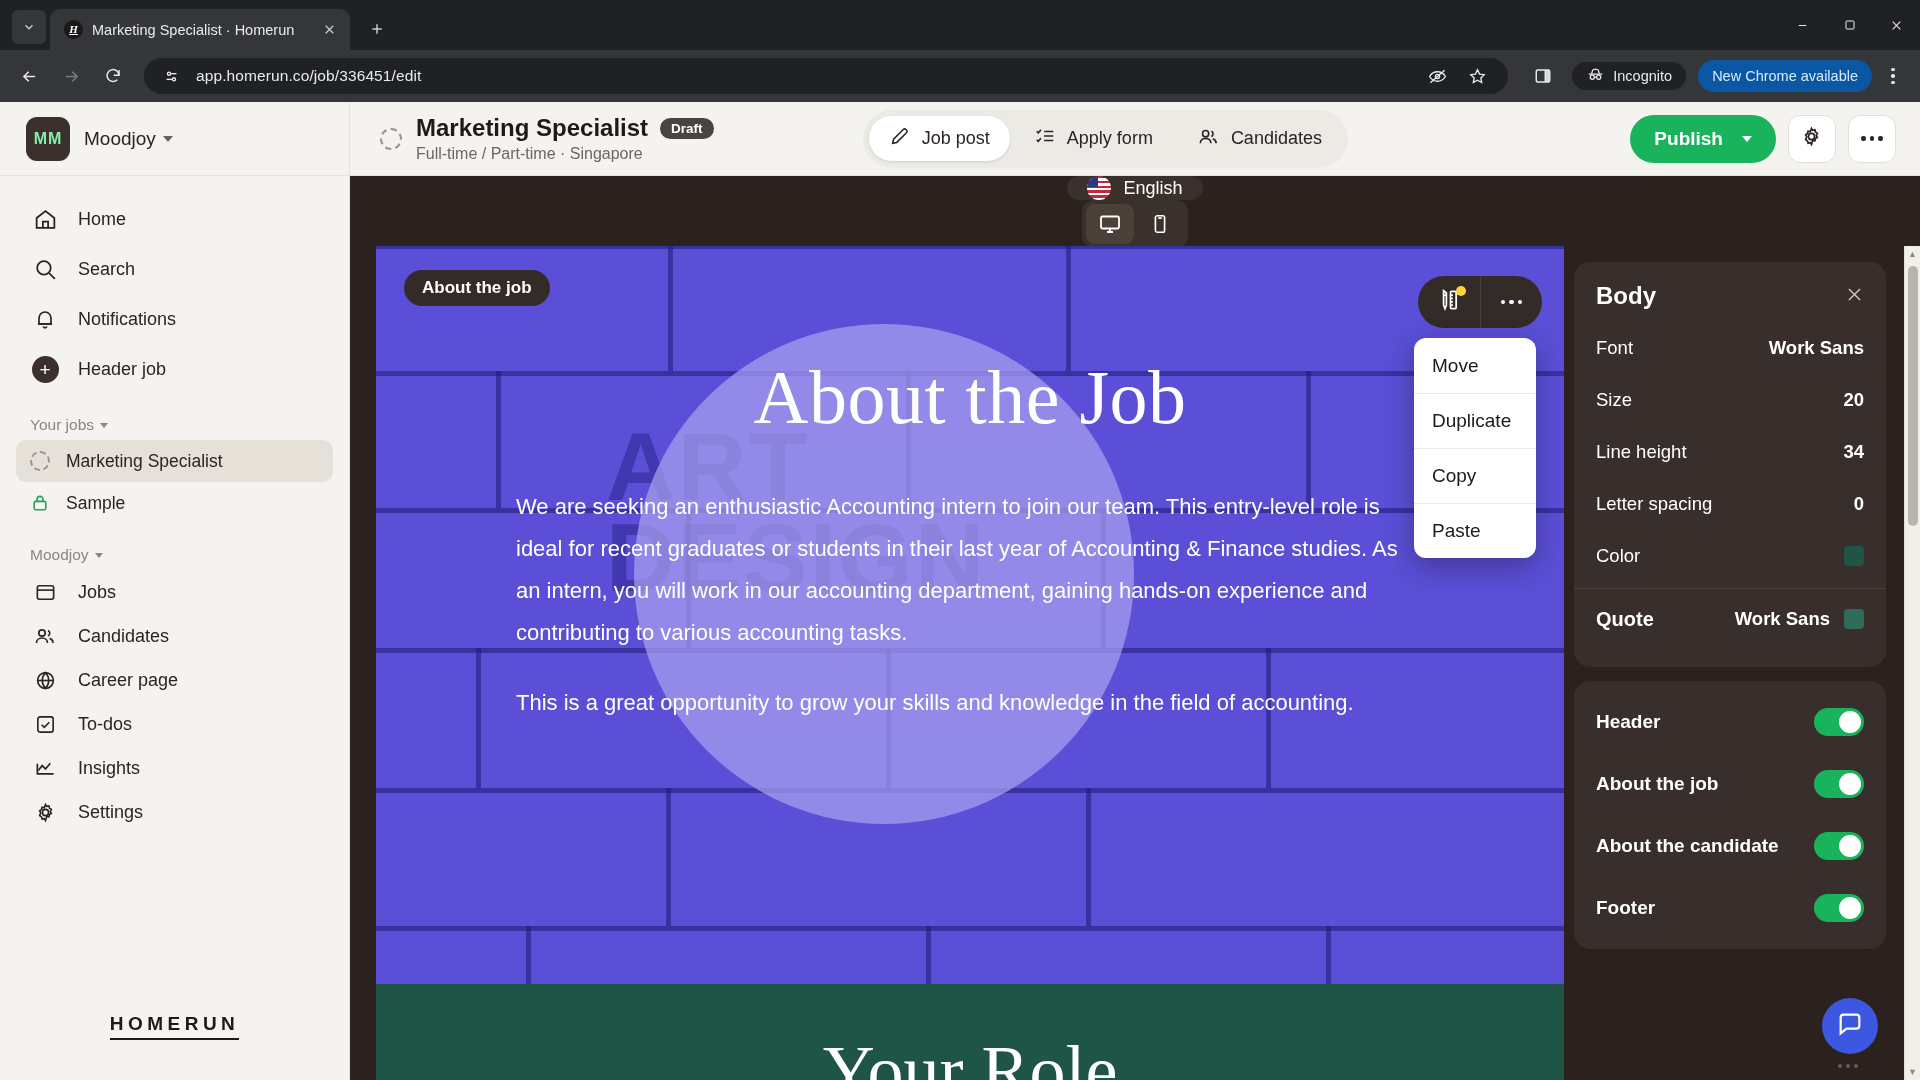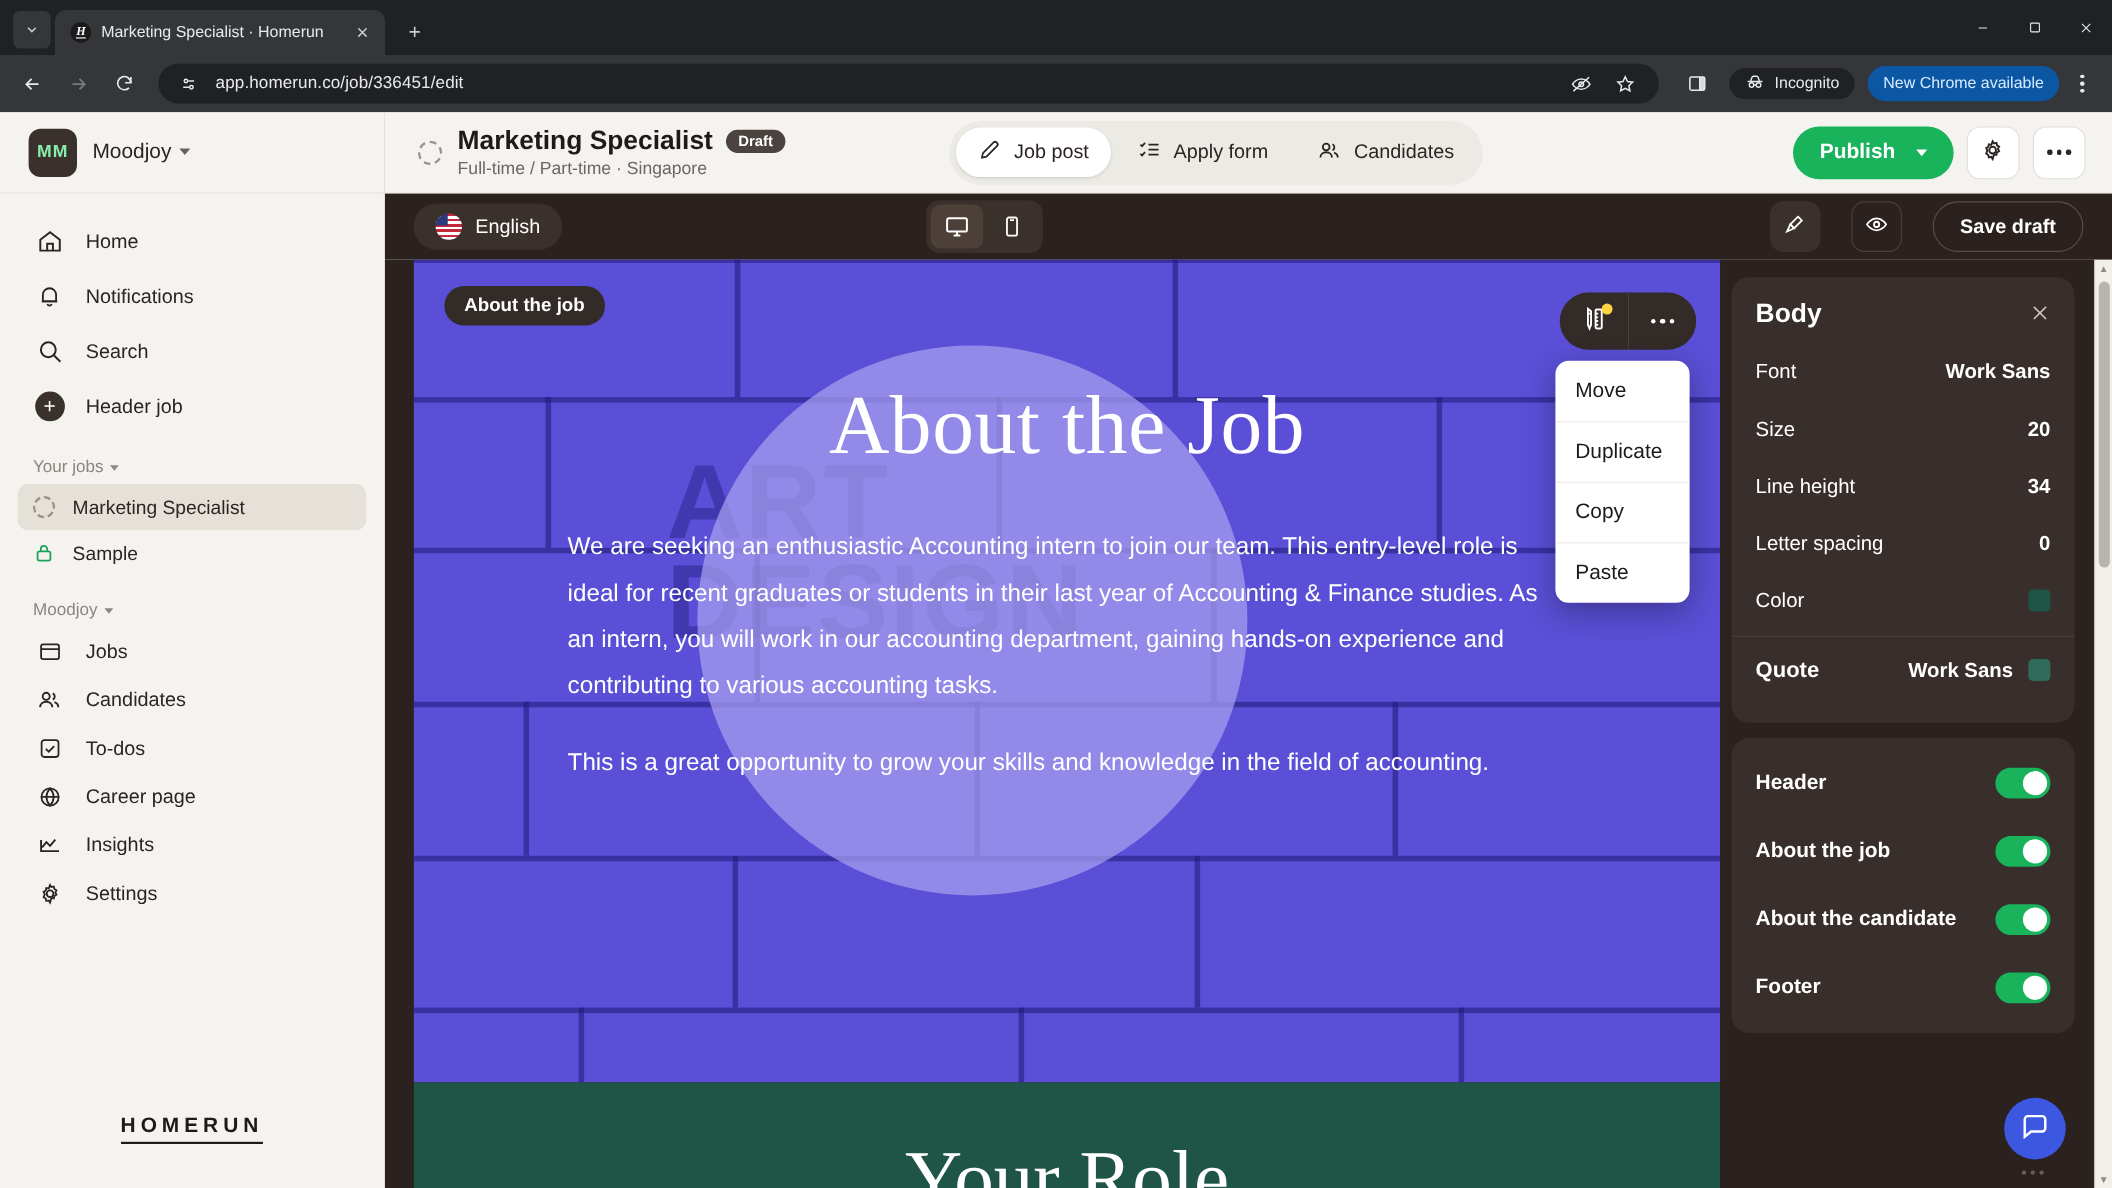--- a/index.html
+++ b/index.html
@@ -126,21 +126,21 @@
   }
   .btn-publish .caret { border-top-color:#fff; }
   .icon-btn-lt {
     width:48px;height:48px;border-radius:12px;background:#fff;border:1px solid #e2dfd8;
     display:flex;align-items:center;justify-content:center;color:#2b2422;
   }
   .dots3 { display:flex;gap:4px;align-items:center; }
   .dots3 span { width:4.5px;height:4.5px;border-radius:50%;background:#2b2422;display:block; }
 
   
-  .editorbar { height:60px; background:#2b2220; display:flex; align-items:center; padding:0 26px; }
+  .editorbar { height:70px; background:#2b2220; display:flex; align-items:center; padding:0 26px;flex-direction:column; }
   .lang-pill {
     height:42px;border-radius:999px;background:#3a302c;display:flex;align-items:center;gap:12px;
     padding:0 20px;color:#fff;font-size:18px;
   }
   .flag {
     width:24px;height:24px;border-radius:50%;flex:none;overflow:hidden;position:relative;
     background: repeating-linear-gradient(#c1293c 0 2.4px, #ffffff 2.4px 4.8px);
   }
   .flag::before {
     content:""; position:absolute; left:0; top:0; width:11px;height:11px;background:#2a3a7a;
@@ -376,36 +376,36 @@
           <span class="navicon">
             <svg width="25" height="25" viewBox="0 0 24 24" fill="none" stroke="currentColor" stroke-width="1.7">
                 <path d="M3.5 10.5L12 4l8.5 6.5V20H3.5z"></path>
                 <path d="M9.5 20v-6h5v6"></path>
               </svg>
           </span>
           <span>Home</span>
         </div>
         <div class="navitem">
           <span class="navicon">
+            <svg width="25" height="25" viewBox="0 0 24 24" fill="none" stroke="currentColor" stroke-width="1.7">
+                <circle cx="10.5" cy="10.5" r="6.5"></circle>
+                <path d="M15.5 15.5L21 21"></path>
+              </svg>
+          </span>
+          <span>Search</span>
+        </div>
+        <div class="navitem">
+          <span class="navicon">
             <svg width="24" height="24" viewBox="0 0 24 24" fill="none" stroke="currentColor" stroke-width="1.7">
                 <path d="M6 17V11a6 6 0 1112 0v6z"></path>
                 <path d="M5 17h14"></path>
                 <path d="M10 19.5a2.2 2.2 0 004 0"></path>
               </svg>
           </span>
           <span>Notifications</span>
-        </div>
-        <div class="navitem">
-          <span class="navicon">
-            <svg width="25" height="25" viewBox="0 0 24 24" fill="none" stroke="currentColor" stroke-width="1.7">
-                <circle cx="10.5" cy="10.5" r="6.5"></circle>
-                <path d="M15.5 15.5L21 21"></path>
-              </svg>
-          </span>
-          <span>Search</span>
         </div>
         <div class="navitem">
           <span class="navicon">
               <span class="plus-circle">+</span>
             </span>
           <span>Header job</span>
         </div>
       </div>
 
       <div class="group-label">
@@ -449,35 +449,35 @@
                 <path d="M3.5 19c0-3 2.5-5 5.5-5s5.5 2 5.5 5"></path>
                 <path d="M15 6.4a3.1 3.1 0 010 5.6"></path>
                 <path d="M16.5 14.4c2 .7 3.5 2.4 3.5 4.6"></path>
               </svg>
           </span>
           <span>Candidates</span>
         </div>
         <div class="navitem" style="height:44px">
           <span class="navicon">
             <svg width="23" height="23" viewBox="0 0 24 24" fill="none" stroke="currentColor" stroke-width="1.7">
-                <rect x="4" y="4" width="16" height="16" rx="2.5"></rect>
-                <path d="M8 12.3l2.7 2.7L16 9.6"></path>
-              </svg>
-          </span>
-          <span>To-dos</span>
-        </div>
-        <div class="navitem" style="height:44px">
-          <span class="navicon">
-            <svg width="23" height="23" viewBox="0 0 24 24" fill="none" stroke="currentColor" stroke-width="1.7">
                 <circle cx="12" cy="12" r="8.2"></circle>
                 <path d="M3.8 12h16.4"></path>
                 <path d="M12 3.8c2.3 2.5 3.4 5.3 3.4 8.2S14.3 17.7 12 20.2C9.7 17.7 8.6 14.9 8.6 12S9.7 6.3 12 3.8z"></path>
               </svg>
           </span>
           <span>Career page</span>
+        </div>
+        <div class="navitem" style="height:44px">
+          <span class="navicon">
+            <svg width="23" height="23" viewBox="0 0 24 24" fill="none" stroke="currentColor" stroke-width="1.7">
+                <rect x="4" y="4" width="16" height="16" rx="2.5"></rect>
+                <path d="M8 12.3l2.7 2.7L16 9.6"></path>
+              </svg>
+          </span>
+          <span>To-dos</span>
         </div>
         <div class="navitem" style="height:44px">
           <span class="navicon">
             <svg width="23" height="23" viewBox="0 0 24 24" fill="none" stroke="currentColor" stroke-width="1.8">
                 <path d="M3.5 7v10.5h17"></path>
                 <path d="M4.5 14l4-5 3.5 3.5 5-6"></path>
               </svg>
           </span>
           <span>Insights</span>
         </div>

